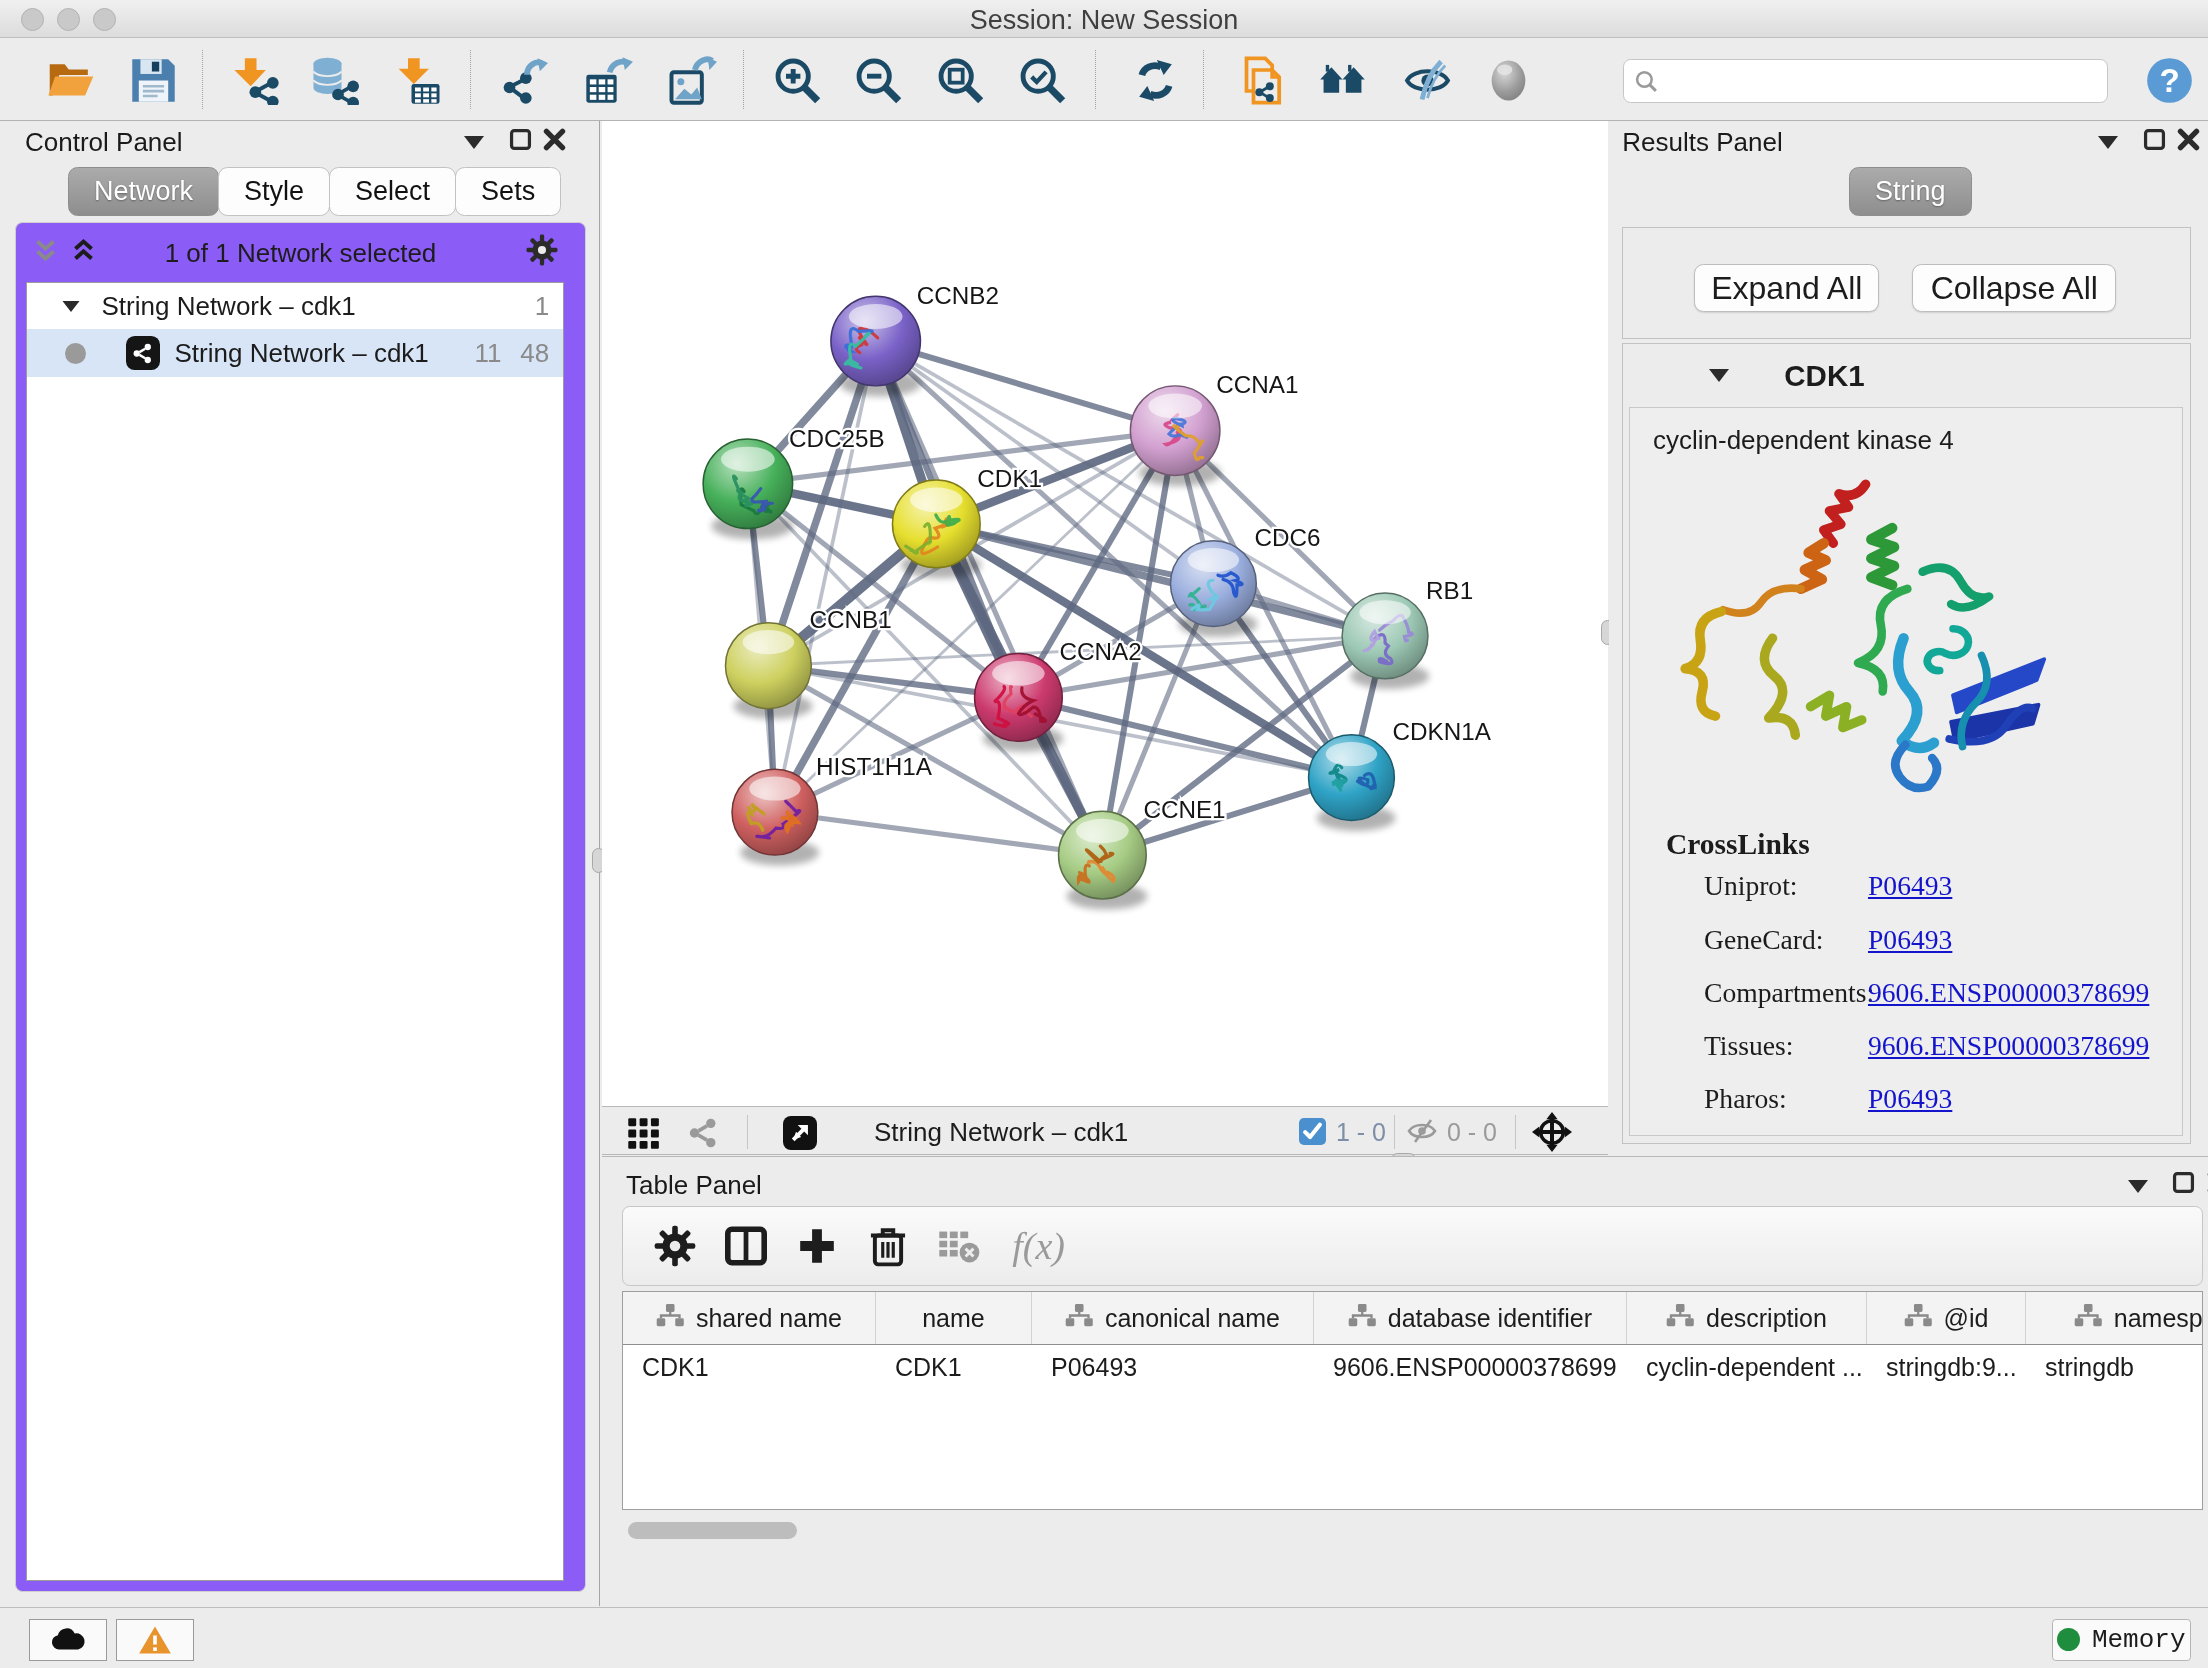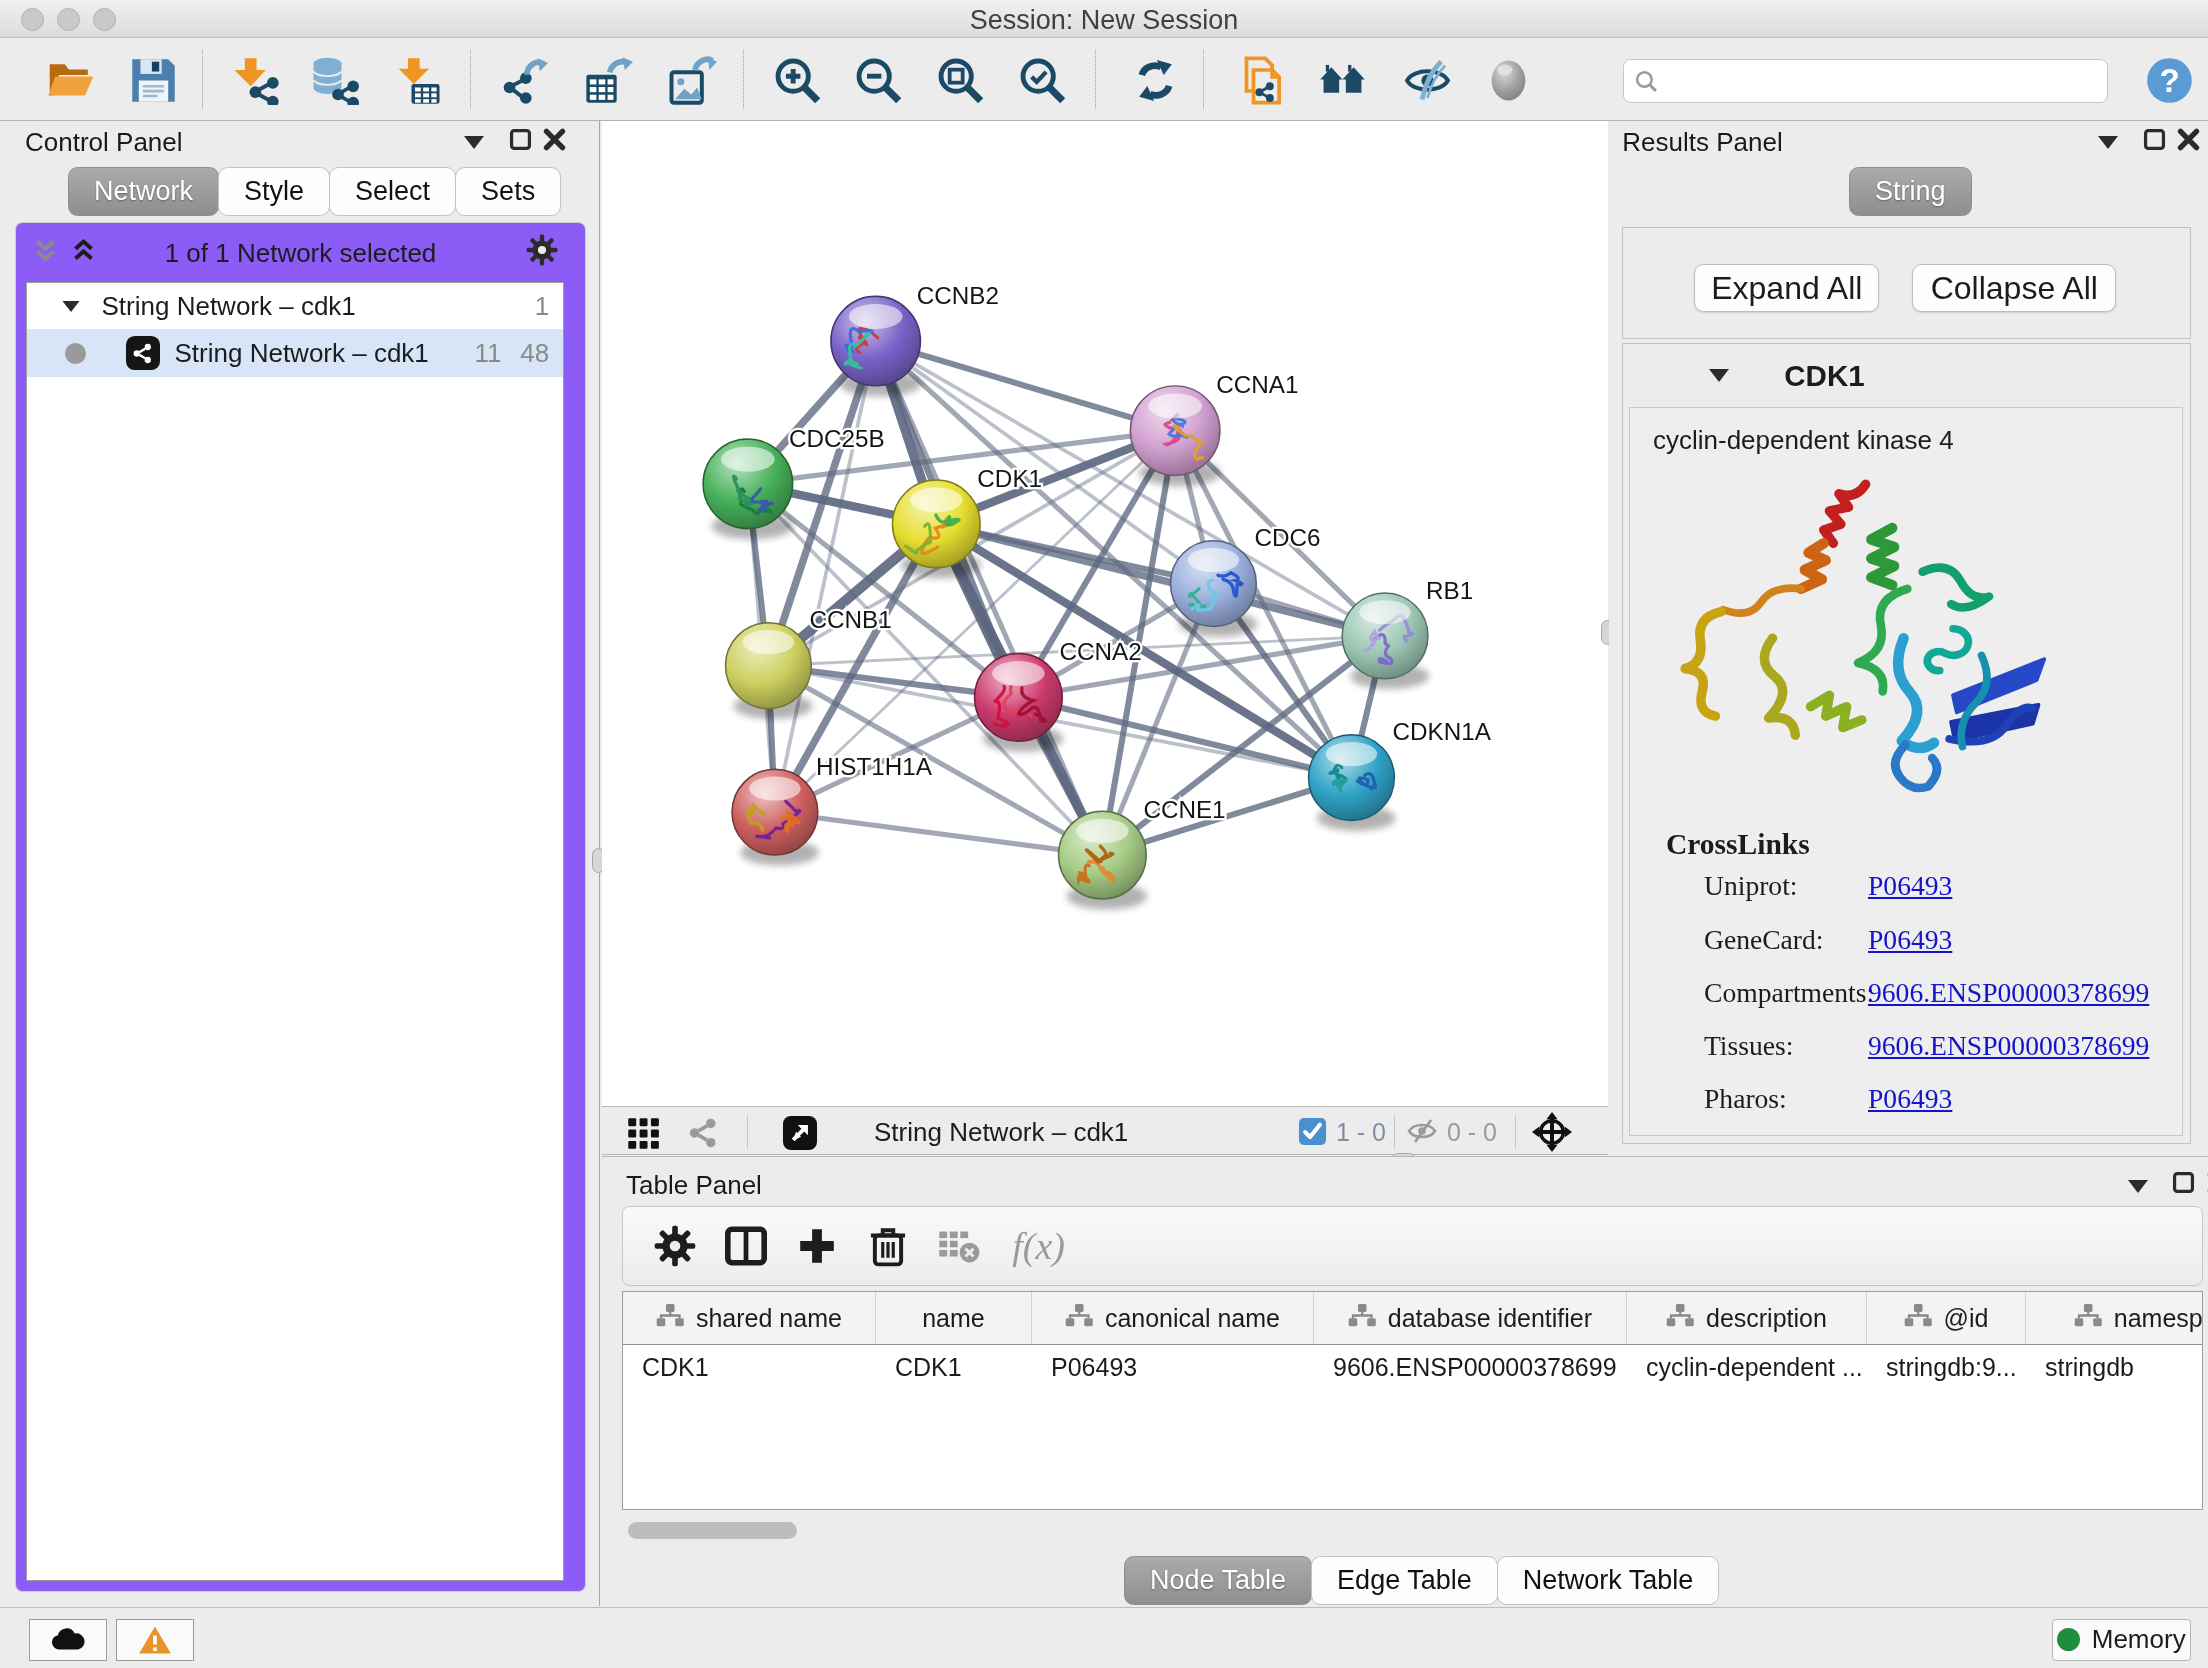--- a/index.html
+++ b/index.html
@@ -88,21 +88,21 @@
   #tp-header { display:flex; height:53px; background:#f3f3f3; border-bottom:1.9px solid #8e8e8e; }
   .th { height:100%; display:flex; align-items:center; justify-content:center; border-right:1.9px solid #d2d2d2; font-size:25px; gap:11.4px; flex:0 0 auto; }
   .th svg { width:28.5px; height:25px; }
   #tp-row { display:flex; height:44px; align-items:center; }
   .td { font-size:25px; padding-left:19px; flex:0 0 auto; overflow:hidden; white-space:nowrap; }
   #tp-hscroll { left:20px; top:364px; width:1581px; height:21px; }
   #tp-thumb { left:5.7px; top:1px; width:169px; height:17px; border-radius:8.6px; background:#bdbdbd; }
   #tp-tabs { left:522px; top:399px; }
 
   
-  #bottom-bar { left:0; top:1607px; width:2208px; height:61px; background:#ececec; border-top:1.9px solid #bdbdbd; }
+  #bottom-bar { left:0; top:1607px; width:2208px; height:61px; background:#ececec; border-top:1.9px solid #bdbdbd;font-family:Liberation Mono, monospace; }
   .bb-btn { top:10.5px; height:42px; background:#fafafa; border:1.9px solid #9a9a9a; display:flex; align-items:center; justify-content:center; }
   #memory-btn { left:2052px; width:139px; font-size:26px; gap:11.4px; border:1px solid #b5b5b5; border-radius:3.8px; }
   #mem-dot { width:23px; height:23px; border-radius:50%; background:#1e8e3e; }
 </style>
 </head>
 <body>
 
 <div id="titlebar" class="abs">
   <div class="tl-circle abs" style="left:21px"></div>
   <div class="tl-circle abs" style="left:57px"></div>
@@ -830,21 +830,20 @@
         <div class="td" style="width: 240px;">cyclin-dependent ...</div>
         <div class="td" style="width: 159px;">stringdb:9...</div>
         <div class="td" style="width: 266px;">stringdb</div>
       </div>
   </div>
 
   <div id="tp-hscroll" class="abs">
     <div id="tp-thumb" class="abs"></div>
   </div>
 
-  <div id="tp-tabs" class="abs"><span class="tab selected">Node Table</span><span class="tab">Edge Table</span><span class="tab">Network Table</span></div>
 </div>
 
 <div id="bottom-bar" class="abs">
   <div class="bb-btn abs" style="left:28.5px; width:78px">
     <svg viewBox="0 0 34 24" style="width:38px;height:27px">
         <path d="M9 21a6.5 6.5 0 0 1-1-12.9 8 8 0 0 1 15-1.5A6 6 0 0 1 26 21z" fill="#111"></path>
       </svg>
   </div>
   <div class="bb-btn abs" style="left:116px; width:78px">
     <svg viewBox="0 0 30 26" style="width:34px;height:30px">

